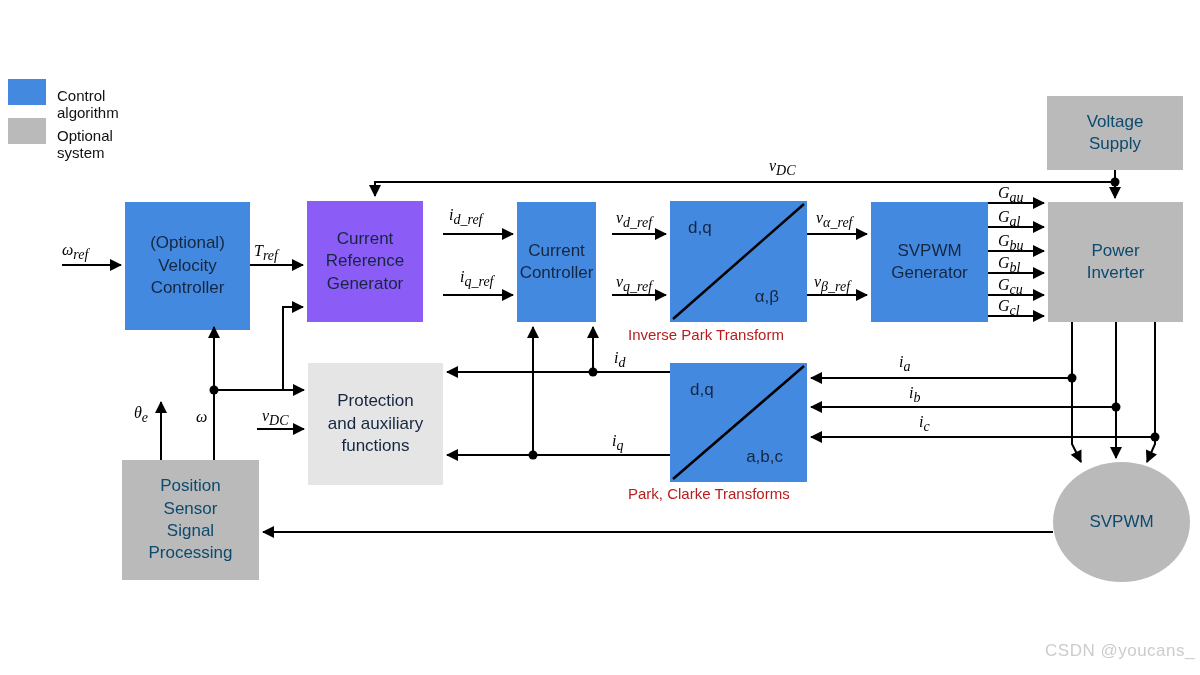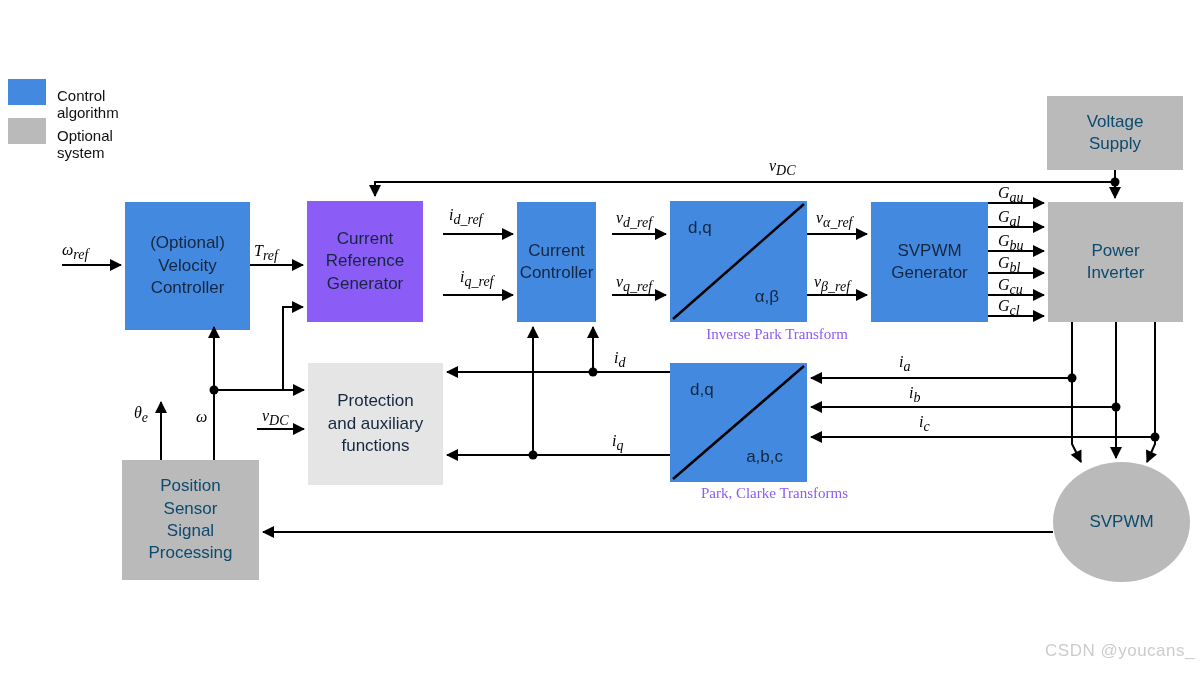--- a/index.html
+++ b/index.html
@@ -13,21 +13,21 @@
   }
   .blue{color:#152740;}
   .gray{color:#0c4a6e;}
   .swatch{position:absolute;width:38px;height:26px;}
   .legend-label{position:absolute;font-size:15px;color:#111;}
   .sig{
     position:absolute;font-family:"Liberation Serif",serif;font-style:italic;
     font-size:16px;color:#000;white-space:nowrap;
   }
   .sig sub{font-size:14px;line-height:0;}
-  .caption{position:absolute;font-size:15px;color:#8b5cf6;text-align:right;width:220px;font-family:Liberation Serif, serif;}
+  .caption{position:absolute;font-size:15px;color:#b91c1c;text-align:left;width:220px;}
   .corner{position:absolute;font-size:17px;color:#152740;}
   #wires{position:absolute;left:0;top:0;z-index:3;pointer-events:none;}
   .layer-blocks{position:absolute;left:0;top:0;z-index:1;}
   .layer-labels{position:absolute;left:0;top:0;z-index:4;}
   .watermark{
     position:absolute;left:960px;top:641px;width:235px;text-align:right;
     font-size:17px;color:#cccccc;letter-spacing:0.5px;
   }
 </style>
 </head>

